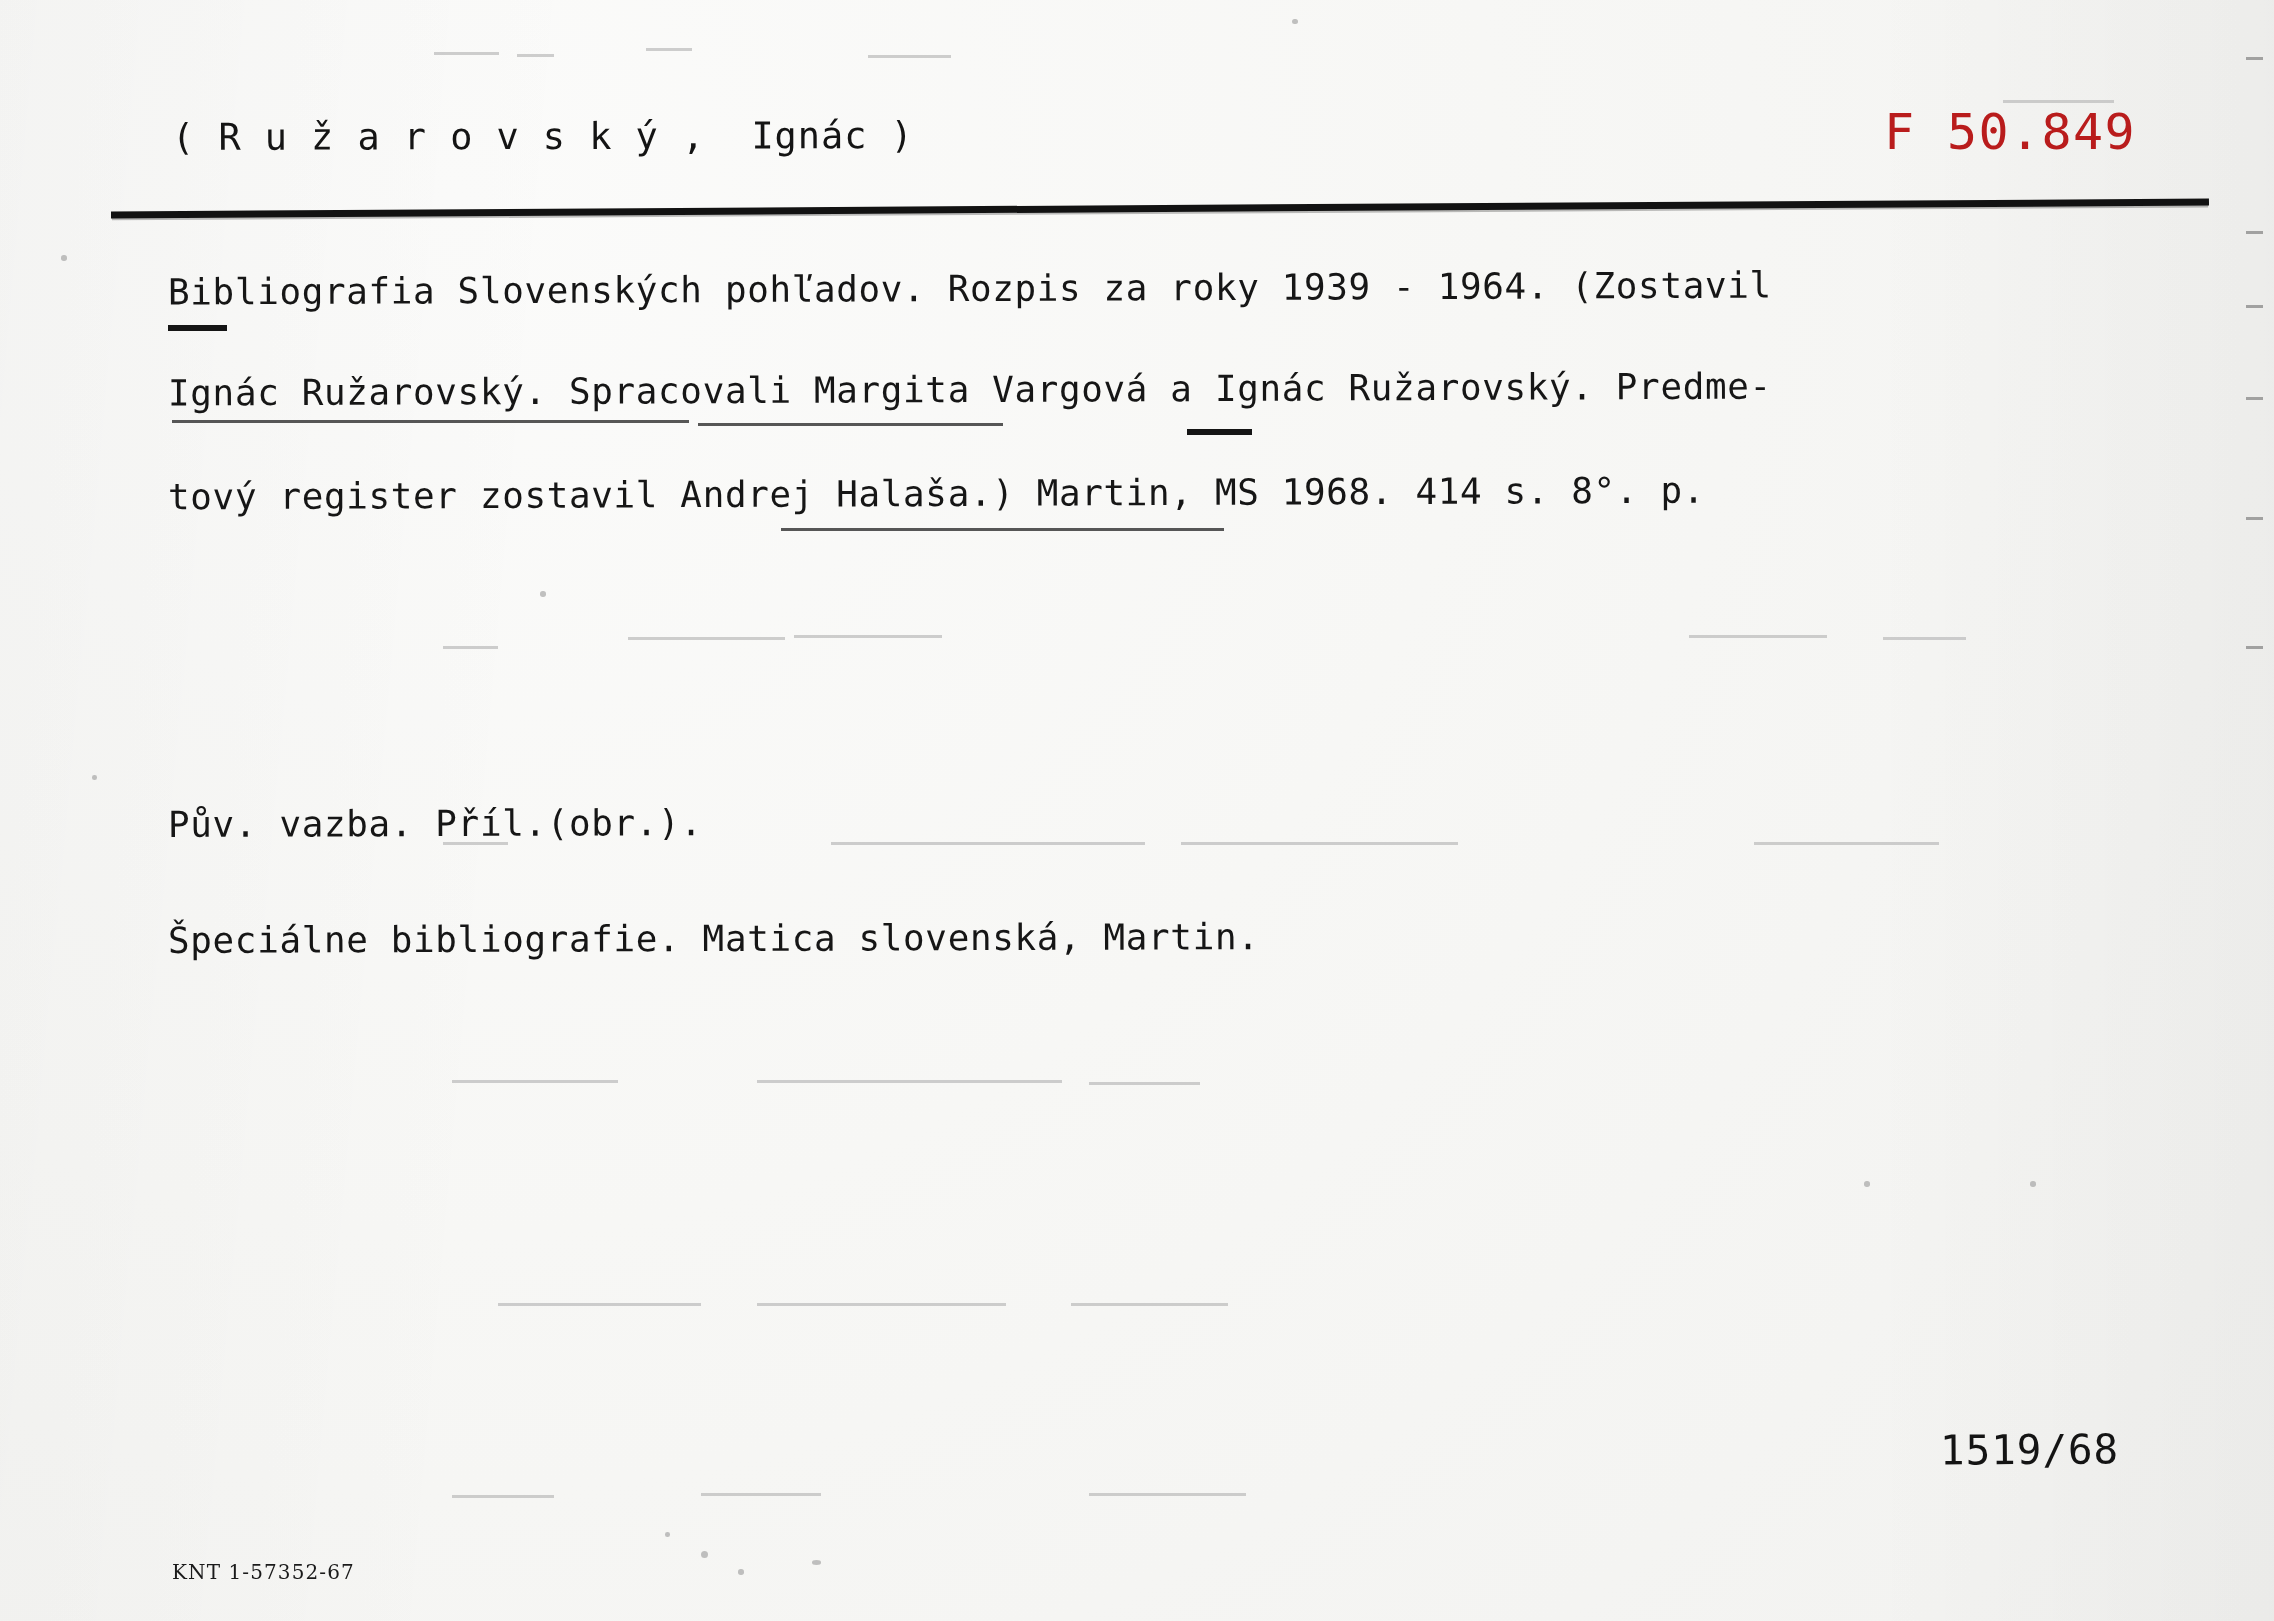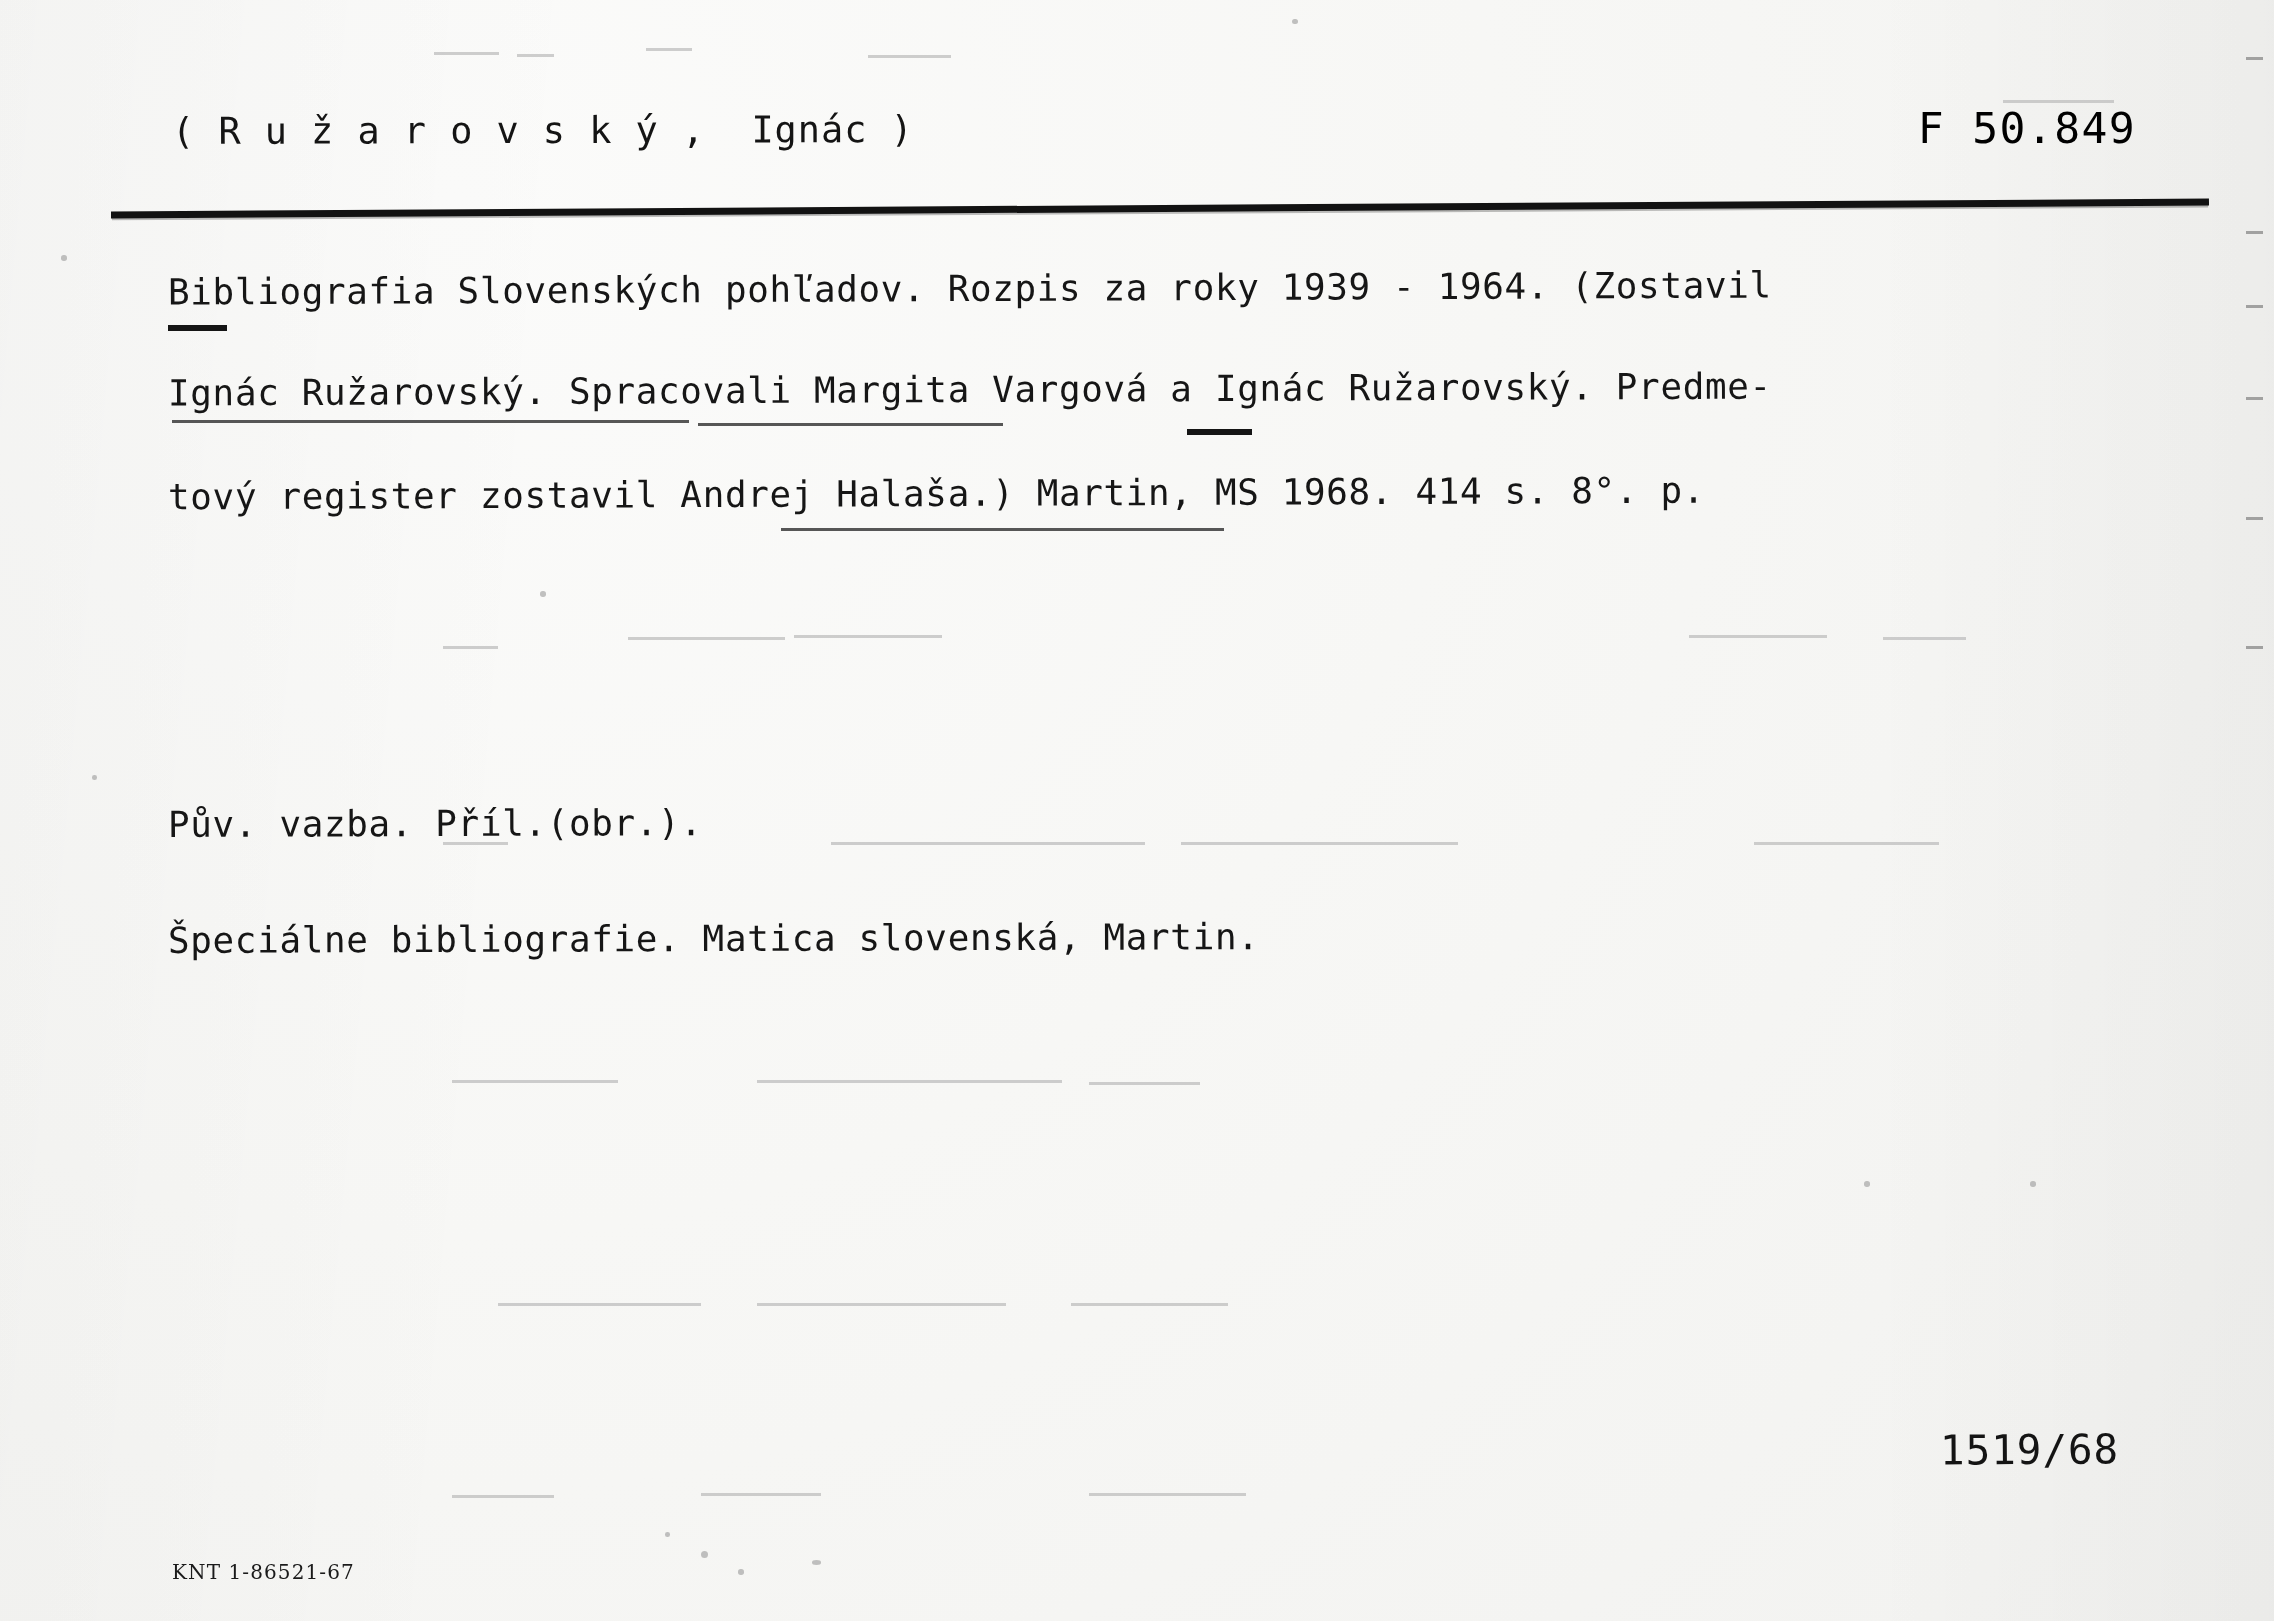--- a/index.html
+++ b/index.html
@@ -49,23 +49,23 @@
     align-items: baseline;
   }
   .author {
     font-size: 37px;
     letter-spacing: 0.9px;
     white-space: pre;
     color: #141414;
     transform: rotate(-0.15deg);
   }
   .callno {
-    font-size: 43px;
+    font-size: 50px;
     letter-spacing: 1.4px;
-    color: #000000;
+    color: #b91c1c;
     white-space: pre;
   }
 
   .rule {
     position: absolute;
     left: 111px;
     right: 65px;
     top: 205px;
     height: 6.5px;
     background: #121212;
@@ -165,21 +165,21 @@
   <div class="mark strike-1"></div>
   <div class="mark strike-2"></div>
   <div class="underline u1"></div>
   <div class="underline u2"></div>
   <div class="underline u3"></div>
 
   <div class="note-line n1">Pův. vazba. Příl.(obr.).</div>
   <div class="note-line n2">Špeciálne bibliografie. Matica slovenská, Martin.</div>
 
   <div class="number-bottom">1519/68</div>
-  <div class="footer-code">KNT 1-86521-67</div>
+  <div class="footer-code">KNT 1-57352-67</div>
 
   <div class="dash" style="left:434px; top:52px; width:65px;"></div>
   <div class="dash" style="left:517px; top:54px; width:37px;"></div>
   <div class="dash" style="left:646px; top:48px; width:46px;"></div>
   <div class="dash" style="left:868px; top:55px; width:83px;"></div>
   <div class="dash" style="left:2003px; top:100px; width:111px;"></div>
   <div class="dash" style="left:628px; top:637px; width:157px;"></div>
   <div class="dash" style="left:794px; top:635px; width:148px;"></div>
   <div class="dash" style="left:443px; top:646px; width:55px;"></div>
   <div class="dash" style="left:1689px; top:635px; width:138px;"></div>

